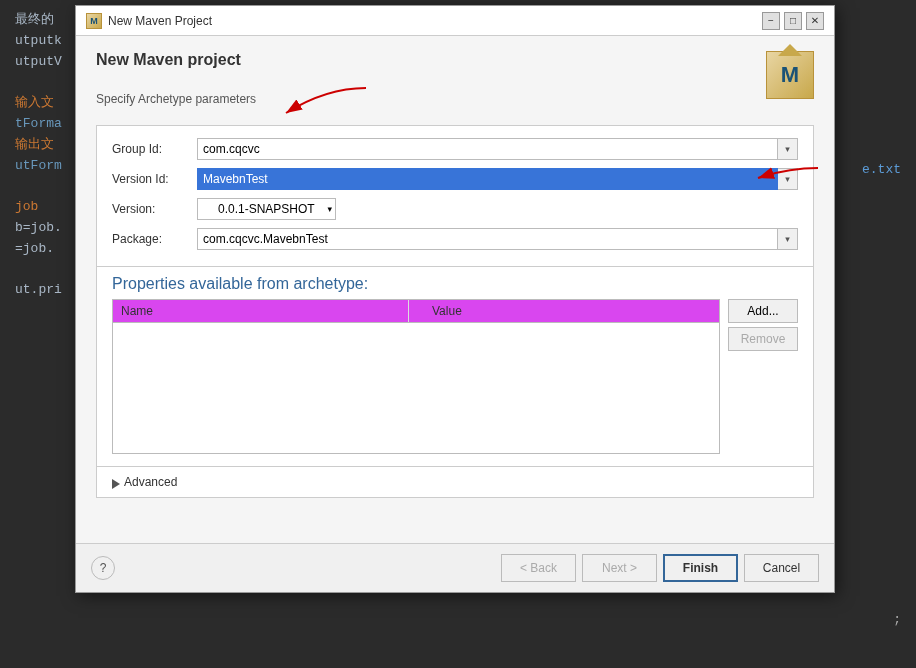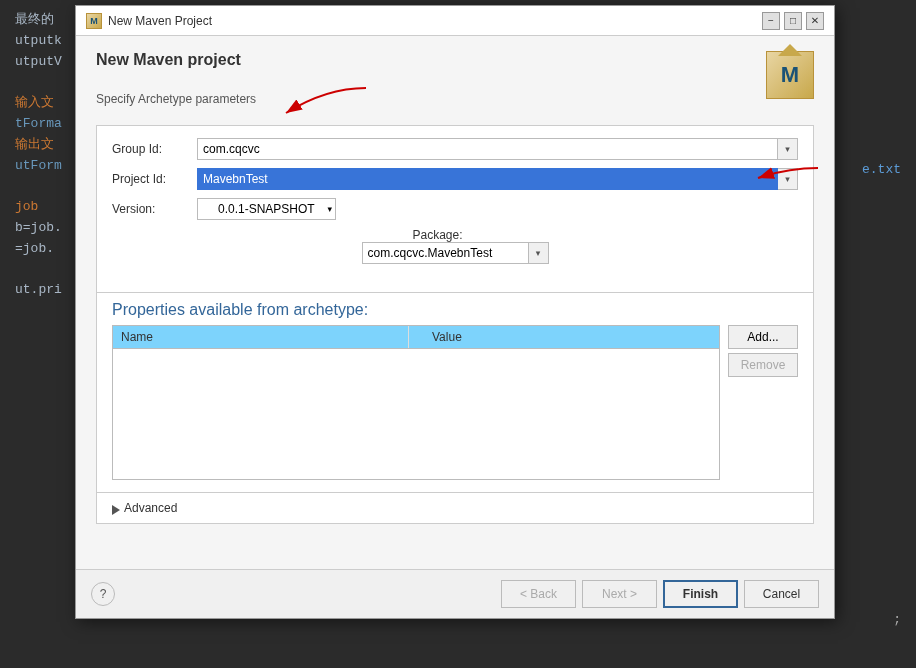--- a/index.html
+++ b/index.html
@@ -153,22 +153,21 @@
       margin-bottom: 0;
       position: relative;
     }
 
     .form-row {
       display: flex;
       align-items: center;
       margin-bottom: 8px;
     }
     .form-row:last-child {
-      margin-bottom: 16px;
-      flex-direction: column;
+      margin-bottom: 4px;
     }
 
     .form-label {
       width: 85px;
       font-size: 12px;
       color: #333;
       text-align: left;
       padding-right: 8px;
       flex-shrink: 0;
     }
@@ -267,21 +266,21 @@
 
     .properties-table {
       flex: 1;
       border: 1px solid #bbb;
       background: white;
       min-height: 150px;
     }
 
     .table-header {
       display: flex;
-      background: #7dd3fc;
+      background: #d946ef;
       border-bottom: 1px solid #bbb;
       gap: 15px;
     }
 
     .table-col {
       flex: 1;
       padding: 4px 8px;
       font-size: 12px;
       color: #333;
       border-right: 1px solid #ddd;
@@ -461,21 +460,21 @@
 
         <div class="form-row">
           <div class="form-label">Group Id:</div>
           <div class="form-input-with-arrow">
             <input type="text" class="form-input" value="com.cqcvc" style="">
             <div class="dropdown-arrow">▾</div>
           </div>
         </div>
 
         <div class="form-row" style="position:relative;">
-          <div class="form-label">Project Id:</div>
+          <div class="form-label">Version Id:</div>
           <div class="form-input-with-arrow">
             <input type="text" class="form-input selected" value="MavebnTest" style="background: rgb(56, 116, 216); color: white; border-color: rgb(56, 116, 216);">
             <div class="dropdown-arrow">▾</div>
           </div>
 
           <svg width="80" height="30" style="position:absolute;top:-5px;right:-30px;">
             <defs>
               <marker id="arrowhead2" markerWidth="8" markerHeight="6" refX="8" refY="3" orient="auto">
                 <polygon points="0 0, 8 3, 0 6" fill="#cc0000"></polygon>
               </marker>

